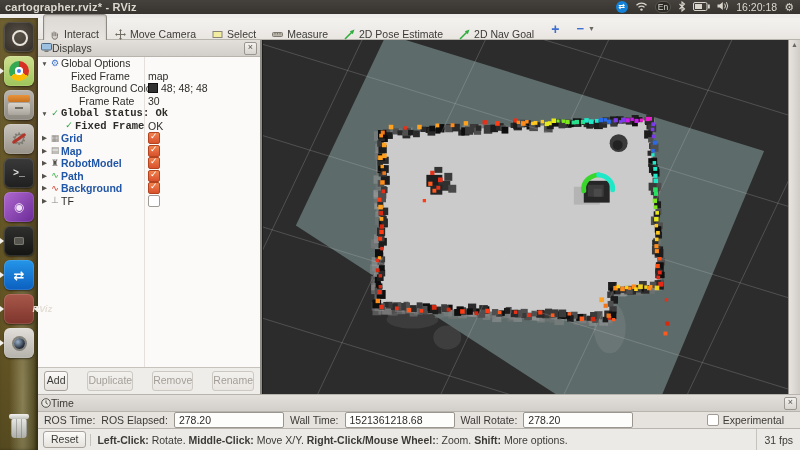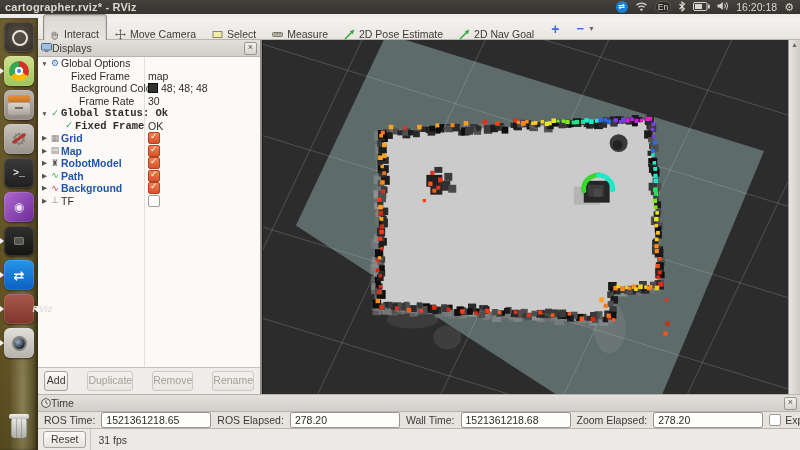--- a/index.html
+++ b/index.html
@@ -1020,34 +1020,34 @@
             <circle cx="5" cy="5" r="4.3" fill="#e8e6e0" stroke="#55524c"></circle>
             <path d="M5 2.4V5l1.8 1.2" stroke="#55524c" fill="none"></path>
           </svg>
         <span>Time</span>
         <span class="grow"></span>
         <span class="pclose">×</span>
       </div>
       <div id="timefields">
         <span id="tfields" style="display:flex;align-items:center;gap:6px;">
             <span class="tf-label">ROS Time:</span>
-            <input class="tf-input" readonly="" value="1521361218.65" style="width: 100px;">
             <span class="tf-label">ROS Elapsed:</span>
             <input class="tf-input" readonly="" value="278.20" style="width: 100px;">
             <span class="tf-label">Wall Time:</span>
             <input class="tf-input" readonly="" value="1521361218.68" style="width: 100px;">
-            <span class="tf-label">Zoom Elapsed:</span>
+            <span class="tf-label">Wall Rotate:</span>
             <input class="tf-input" readonly="" value="278.20" style="width: 100px;">
           </span>
         <span id="exp">
           <span class="cbox"></span>
           <span>Experimental</span>
         </span>
       </div>
     </div>
 
     <div id="statusbar">
       <span id="resetbtn">Reset</span>
+      <span id="hints"><span class="b">Left-Click:</span><span> Rotate.  </span><span class="b">Middle-Click:</span><span> Move X/Y.  </span><span class="b">Right-Click/Mouse Wheel:</span><span>: Zoom.  </span><span class="b">Shift:</span><span> More options.</span></span>
       <span id="fps">31 fps</span>
     </div>
 
   </div>
 </div>
 
 </body></html>

